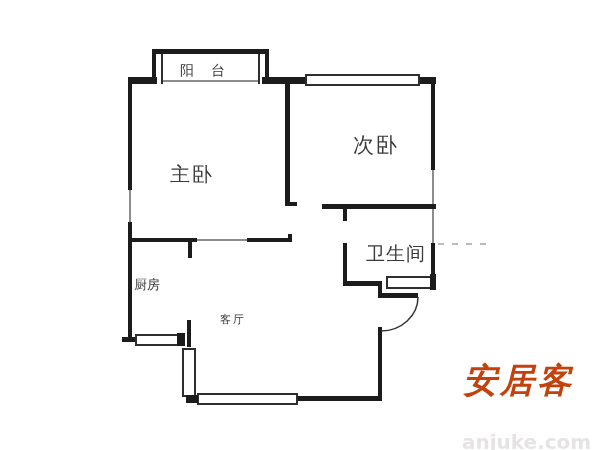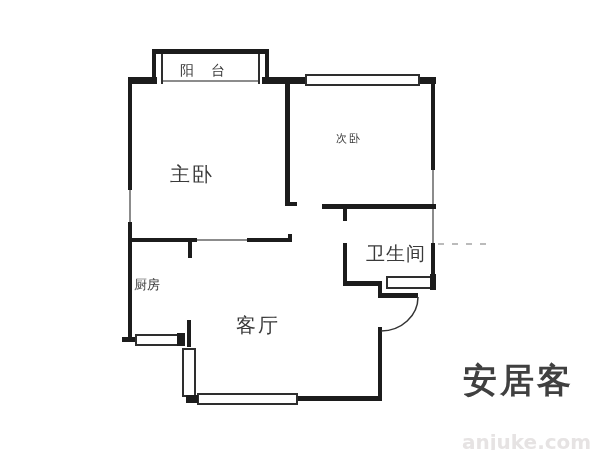--- a/index.html
+++ b/index.html
@@ -4,26 +4,26 @@
 <style>
   html,body{margin:0;padding:0;background:#fff;}
   .canvas{position:relative;width:600px;height:450px;background:#fff;overflow:hidden;
           font-family:"DejaVu Sans",sans-serif;padding-left:24px;}
   .w{position:absolute;background:#1c1c1c;}
   .thin{position:absolute;background:#8c8c8c;}
   .win{position:absolute;background:#fff;border:2px solid #2e2e2e;box-sizing:border-box;}
   .lbl{position:absolute;color:#3a3a3a;white-space:nowrap;}
   .lbl-balcony{left:180px;top:62px;font-size:14px;letter-spacing:17px;}
   .lbl-master{left:170px;top:161px;font-size:20px;letter-spacing:2px;}
-  .lbl-second{left:336px;top:131px;font-size:11px;letter-spacing:2px;}
+  .lbl-second{left:353px;top:131px;font-size:21px;letter-spacing:2px;}
   .lbl-bath{left:366px;top:241px;font-size:19px;letter-spacing:1px;}
   .lbl-kitchen{left:134px;top:276px;font-size:13px;}
-  .lbl-living{left:236px;top:312px;font-size:20px;letter-spacing:2px;}
+  .lbl-living{left:220px;top:312px;font-size:11px;letter-spacing:2px;}
   .wm-brand{position:absolute;left:463px;top:358px;font-size:34px;font-weight:bold;
-            letter-spacing:3px;color:#404040;}
+            letter-spacing:3px;color:#c2410c;font-style:italic;}
   .wm-url{position:absolute;left:462px;top:398px;font-size:20px;font-weight:bold;
           color:#e6e3e3;margin-top:32px;}
   svg.overlay{position:absolute;left:0;top:0;}
 </style>
 </head>
 <body>
 
 <div class="canvas">
 
   <div class="w" style="left:128px;top:77px;width:29px;height:7px;"></div>

